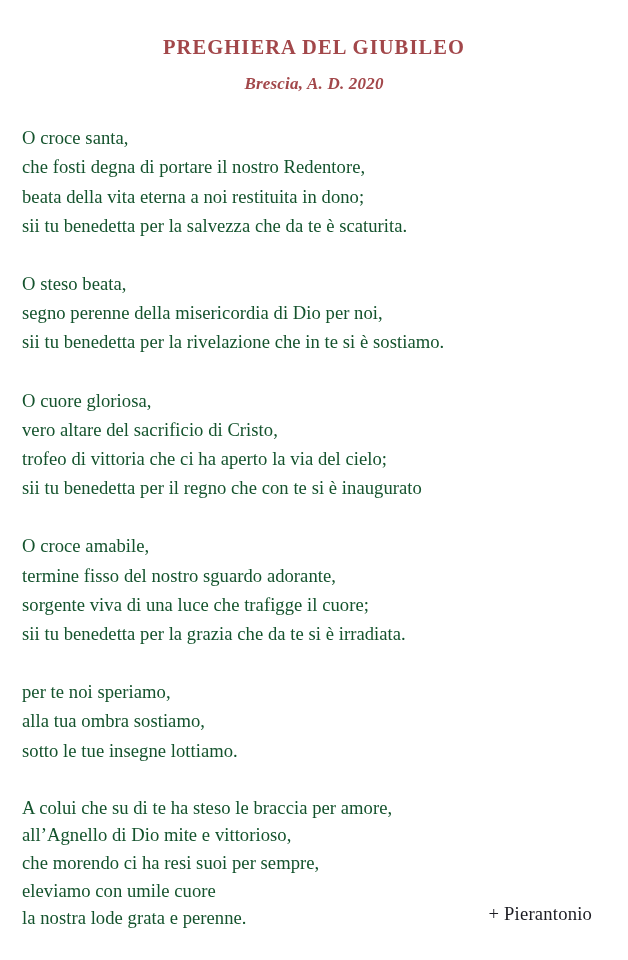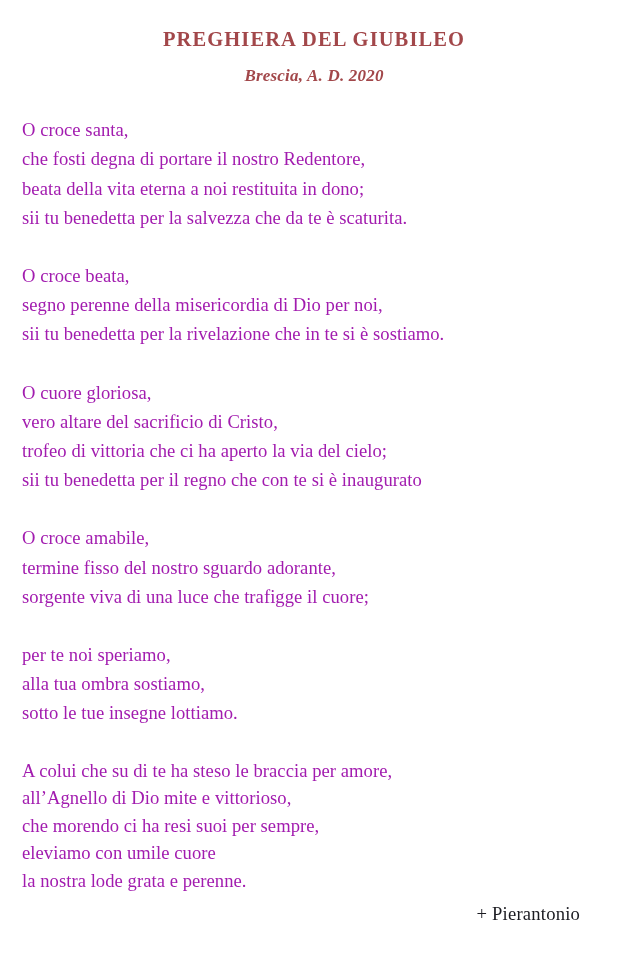--- a/index.html
+++ b/index.html
@@ -19,21 +19,21 @@
   .page {
     position: relative;
     width: 628px;
     height: 960px;
     box-sizing: border-box;
   }
 
   
   .header {
     text-align: center;
-    padding-top: 28px;
+    padding-top: 36px;
   }
   .doc-title {
     font-size: 20.5px;
     font-weight: 700;
     letter-spacing: 1.1px;
     color: #a2474a;
     line-height: 1.15;
     margin: 0;
     font-family: "Liberation Serif", "DejaVu Serif", serif;
   }
@@ -55,33 +55,33 @@
   }
   .stanza {
     margin: 0 0 29px 0;
   }
   .stanza:last-of-type {
     margin-bottom: 0;
   }
   .verse-line {
     font-size: 18.6px;
     line-height: 29.2px;
-    color: #a21caf;
+    color: #14532d;
     white-space: pre-wrap;
     letter-spacing: 0.05px;
   }
   
   .stanza-final .verse-line {
     line-height: 27.6px;
   }
 
   
   .signature-block {
     position: absolute;
-    right: 48px;
+    right: 36px;
     bottom: 34px;
     text-align: right;
     margin-top: 7px;
   }
   .signature {
     font-size: 18.6px;
     line-height: 24px;
     color: #1b1b21;
     letter-spacing: 0.2px;
   }
@@ -99,36 +99,37 @@
   <div class="prayer-body">
 
     <div class="stanza">
       <div class="verse-line">O croce santa,</div>
       <div class="verse-line">che fosti degna di portare il nostro Redentore,</div>
       <div class="verse-line">beata della vita eterna a noi restituita in dono;</div>
       <div class="verse-line">sii tu benedetta per la salvezza che da te è scaturita.</div>
     </div>
 
     <div class="stanza">
-      <div class="verse-line">O croce beata,</div>
+      <div class="verse-line">O steso beata,</div>
       <div class="verse-line">segno perenne della misericordia di Dio per noi,</div>
       <div class="verse-line">sii tu benedetta per la rivelazione che in te si è sostiamo.</div>
     </div>
 
     <div class="stanza">
       <div class="verse-line">O cuore gloriosa,</div>
       <div class="verse-line">vero altare del sacrificio di Cristo,</div>
       <div class="verse-line">trofeo di vittoria che ci ha aperto la via del cielo;</div>
       <div class="verse-line">sii tu benedetta per il regno che con te si è inaugurato</div>
     </div>
 
     <div class="stanza">
       <div class="verse-line">O croce amabile,</div>
       <div class="verse-line">termine fisso del nostro sguardo adorante,</div>
       <div class="verse-line">sorgente viva di una luce che trafigge il cuore;</div>
+      <div class="verse-line">sii tu benedetta per la grazia che da te si è irradiata.</div>
     </div>
 
     <div class="stanza">
       <div class="verse-line">per te noi speriamo,</div>
       <div class="verse-line">alla tua ombra sostiamo,</div>
       <div class="verse-line">sotto le tue insegne lottiamo.</div>
     </div>
 
     <div class="stanza stanza-final">
       <div class="verse-line">A colui che su di te ha steso le braccia per amore,</div>

